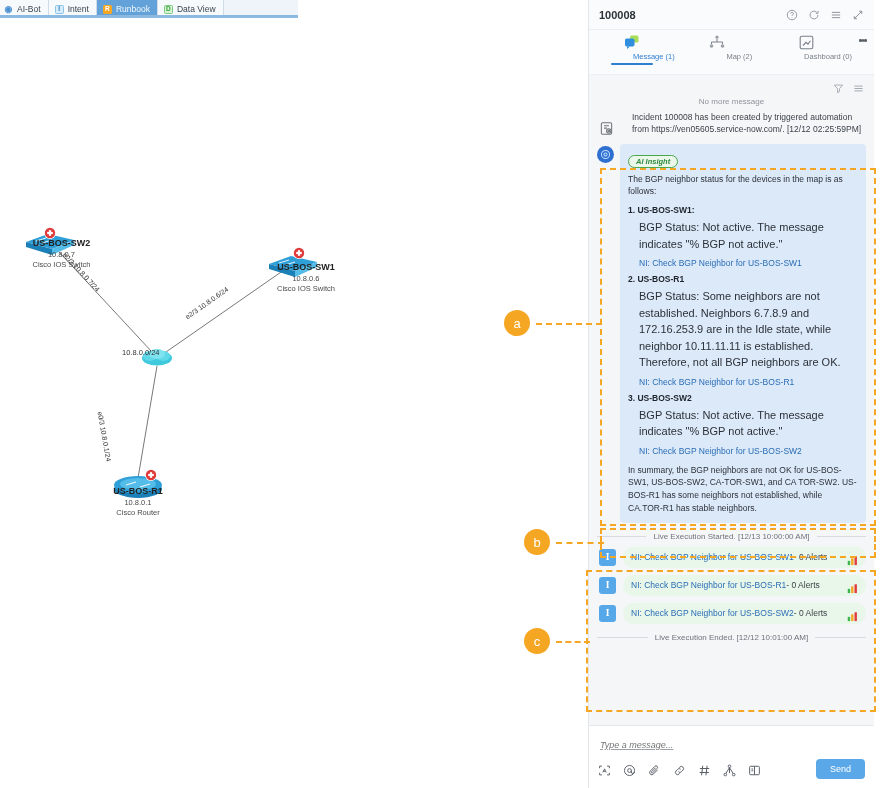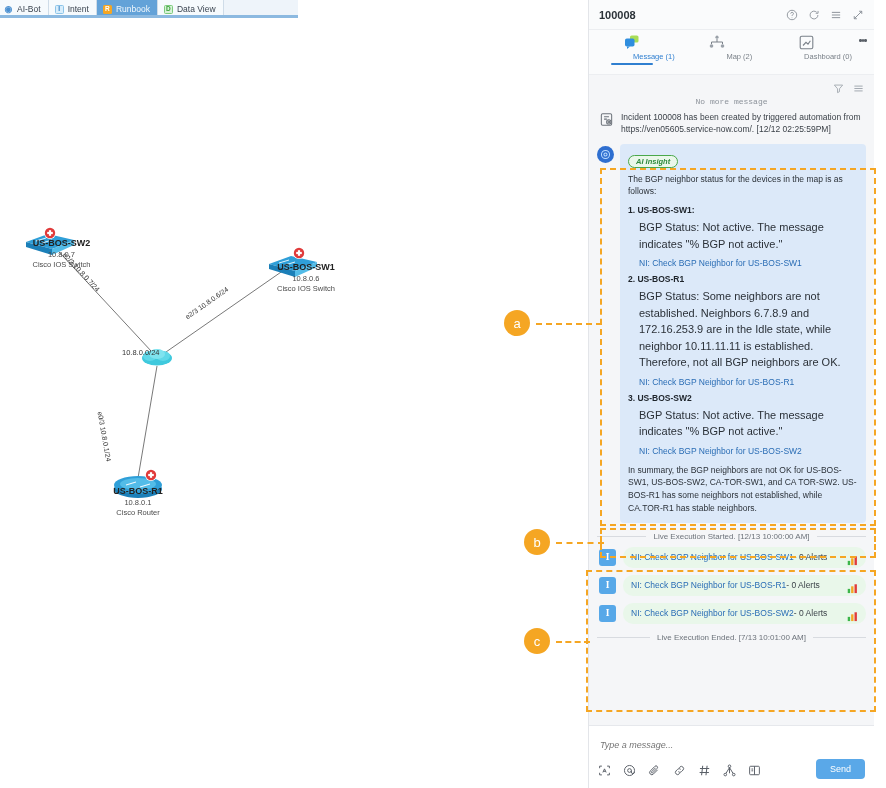--- a/index.html
+++ b/index.html
@@ -90,23 +90,23 @@
   .kebab { width: 22px; display: flex; align-items: flex-start; justify-content: center; padding-top: 5px; }
   .kebab i { display: block; width: 2.5px; height: 2.5px; border-radius: 50%; background: #5a6068; margin: 1.2px 0; }
 
   .msg-scroll {
     flex: 1 1 auto; overflow: hidden; position: relative; padding: 0 8px;
     background: #f5f6f8;
   }
   .filter-row { display: flex; justify-content: flex-end; gap: 9px; padding: 5px 2px 3px 0; }
   .filter-ico { width: 11px; height: 11px; color: #9aa1a9; cursor: pointer; }
 
-  .nomore { text-align: center; font-size: 8px; color: #8d939b; padding: 3px 0 5px; font-family: Liberation Mono, monospace; }
-
-  .sys-msg { display: flex; gap: 7px; padding: 0 2px 6px 2px; }
+  .nomore { text-align: center; font-size: 8px; color: #8d939b; padding: 3px 0 5px; }
+
+  .sys-msg { display: flex; gap: 18px; padding: 0 2px 6px 2px; align-items: flex-end; }
   .sys-ico { flex: 0 0 auto; width: 15px; height: 15px; color: #6d737b; margin-top: 1px; }
   .sys-text { font-size: 8.5px; line-height: 1.45; color: #3c4249; }
 
   .ai-row { display: flex; gap: 6px; padding: 2px 0 0 0; }
   .ai-avatar {
     flex: 0 0 auto; width: 17px; height: 17px; border-radius: 50%;
     background: #2f6fd0; display: flex; align-items: center; justify-content: center;
     margin-top: 2px;
   }
   .ai-bubble {
@@ -159,21 +159,21 @@
   .exec-chip .ctext .alerts { color: #3c4249; }
   .exec-chip .cico { flex: 0 0 auto; width: 11px; height: 11px; }
 
   .composer {
     flex: 0 0 auto; background: #ffffff; border-top: 1px solid #e6e8ec;
     padding: 8px 9px 9px 9px;
   }
   .composer-input {
     width: 100%; border: none; outline: none; background: transparent;
     font-size: 9px; font-style: italic; color: #9aa1a9;
-    font-family: "Liberation Sans", sans-serif; padding: 3px 2px 9px 2px;
+    font-family: "Liberation Sans", sans-serif; padding: 3px 2px 9px 2px; text-decoration: underline;
   }
   .composer-bar { display: flex; align-items: center; gap: 12px; }
   .cmp-ico { width: 13px; height: 13px; color: #5a6068; cursor: pointer; }
   .send-btn {
     margin-left: auto; background: #5aa8e8; color: #fff; border: none;
     border-radius: 4px; font-size: 9px; padding: 5px 14px; cursor: pointer;
     font-family: "Liberation Sans", sans-serif;
   }
 
   
@@ -488,21 +488,21 @@
                 <rect x="0.8" y="6.4" width="2.6" height="4.6" fill="#3cb54a"></rect>
                 <rect x="4.5" y="3.6" width="2.6" height="7.4" fill="#f5a623"></rect>
                 <rect x="8.2" y="1.4" width="2.6" height="9.6" fill="#e03b3b"></rect>
               </svg>
           </span>
         </span>
       </div>
 
       <div class="divider-row">
         <span class="line"></span>
-        <span class="dtext">Live Execution Ended. [7/13 10:01:00 AM]</span>
+        <span class="dtext">Live Execution Ended. [12/12 10:01:00 AM]</span>
         <span class="line"></span>
       </div>
 
     </div>
 
     <div class="composer">
       <input class="composer-input" placeholder="Type a message..." style="">
       <div class="composer-bar">
         <span class="cmp-ico">
           <svg viewBox="0 0 16 16" fill="none" stroke="currentColor" stroke-width="1.2">

